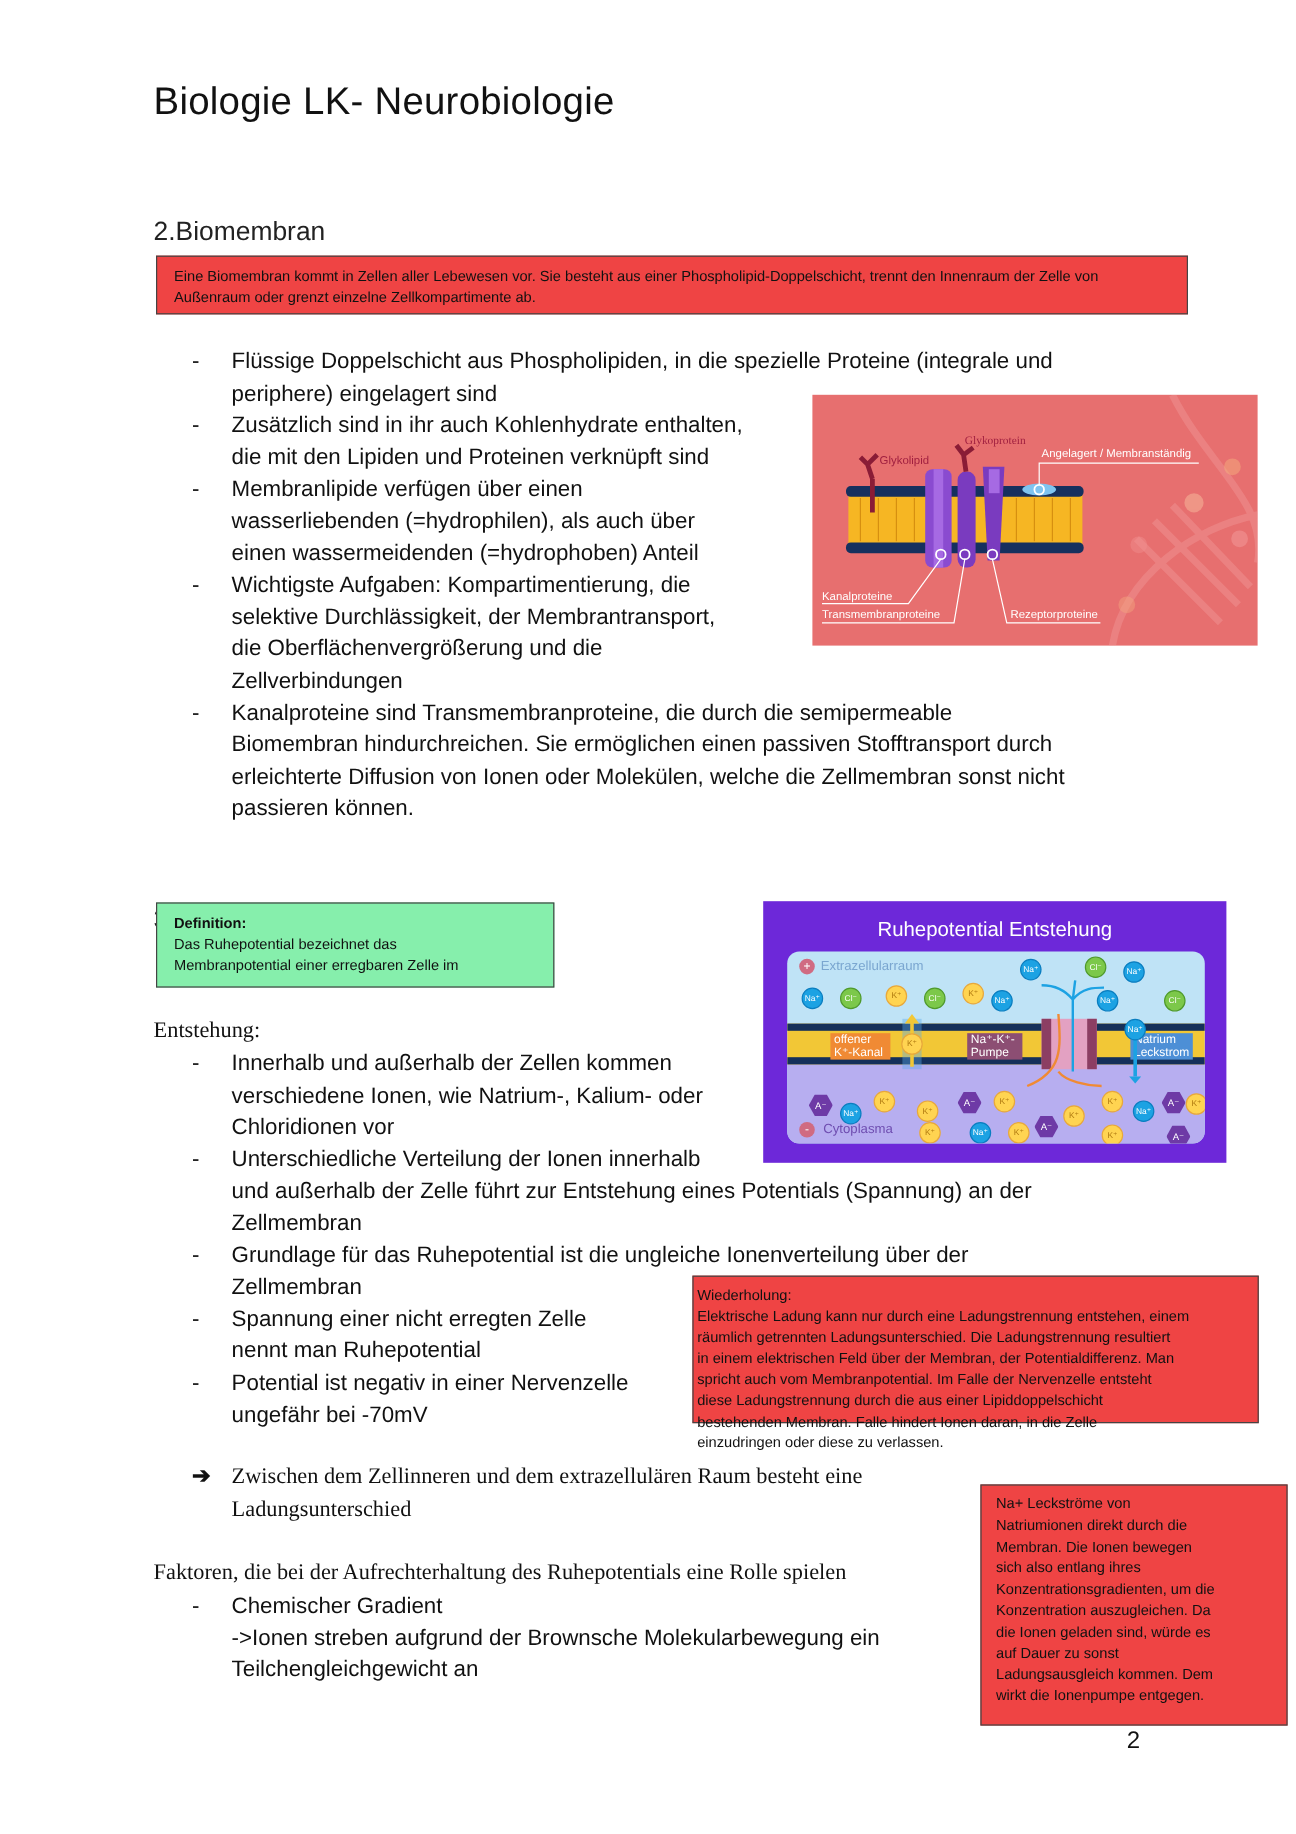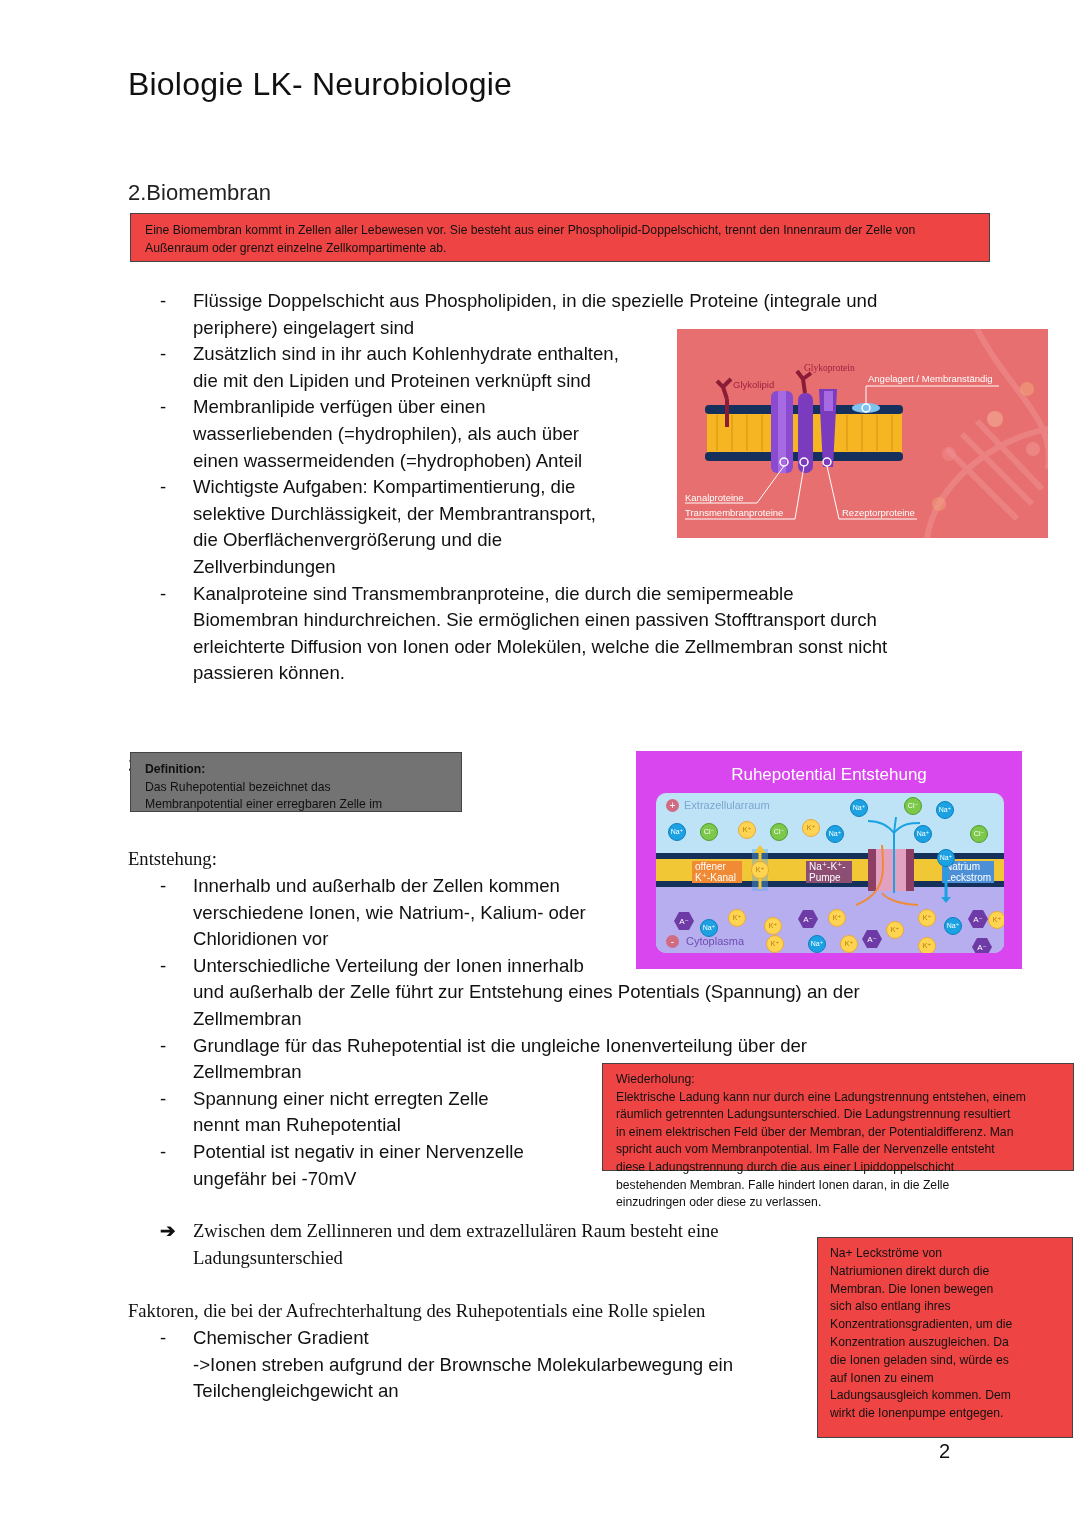--- a/index.html
+++ b/index.html
@@ -129,27 +129,27 @@
   <span class="lbl" style="left:56px; top:50px; color:#a12040;">Glykolipid</span>
   <span class="lbl" style="left:127px; top:34px; color:#a12040;font-family:Liberation Serif, serif;">Glykoprotein</span>
   <span class="lbl" style="left:191px; top:44px;">Angelagert / Membranständig</span>
   <span class="lbl" style="left:8px; top:163px;">Kanalproteine</span>
   <span class="lbl" style="left:8px; top:178px;">Transmembranproteine</span>
   <span class="lbl" style="left:165px; top:178px;">Rezeptorproteine</span>
 </div>
 
 <div class="abs h2" style="left:128px; top:733px;margin-top:20px;">3.Ruhepotential</div>
 
-<div class="abs small" style="left:130px; top:752px; width:332px; height:60px; background:#737373; border:1.3px solid #444; padding:8px 14px;">
+<div class="abs small" style="left:130px; top:752px; width:332px; height:71px; background:#86efac; border:1.3px solid #444; padding:8px 14px;">
   <div style="font-weight:700;">Definition:</div>
   <div>Das Ruhepotential bezeichnet das</div>
   <div>Membranpotential einer erregbaren Zelle im</div>
 </div>
 
-<div class="img" style="left:636px; top:751px; width:386px; height:218px; background:#d946ef;">
+<div class="img" style="left:636px; top:751px; width:386px; height:218px; background:#6d28d9;">
   <div style="position:absolute; left:0; top:14px; width:386px; text-align:center; color:#fff; font-size:17px;">Ruhepotential Entstehung</div>
   <div style="position:absolute; left:20px; top:42px; width:348px; height:160px; border-radius:10px; background:#bfe3f6; overflow:hidden;">
     <div style="position:absolute; left:0; top:86px; width:348px; height:74px; background:#b7aef0;"></div>
 
     <div style="position:absolute; left:0; top:60px; width:348px; height:34px; background:#f2c736;"></div>
     <div style="position:absolute; left:0; top:60px; width:348px; height:6px; background:#15305a;"></div>
     <div style="position:absolute; left:0; top:88px; width:348px; height:6px; background:#15305a;"></div>
     <div style="position:absolute; left:96px; top:56px; width:16px; height:42px; background:#5aa9ec; opacity:0.4;"></div>
     <div style="position:absolute; left:212px; top:56px; width:46px; height:42px; background:#e3a1c2;"></div>
     <div style="position:absolute; left:212px; top:56px; width:8px; height:42px; background:#8c3e63;"></div>
@@ -241,21 +241,21 @@
     <div>Spannung einer nicht erregten Zelle</div>
     <div>nennt man Ruhepotential</div>
   </div>
   <div class="bullet">
     <span class="dash">-</span>
     <div>Potential ist negativ in einer Nervenzelle</div>
     <div>ungefähr bei -70mV</div>
   </div>
 </div>
 
-<div class="abs box small" style="left:602px; top:1063px; width:472px; height:108px; padding:7px 13px; font-size:12.2px; line-height:17.6px;">
+<div class="abs box small" style="left:577px; top:1063px; width:472px; height:123px; padding:7px 3px; font-size:12.2px; line-height:17.6px;">
   <div>Wiederholung:</div>
   <div>Elektrische Ladung kann nur durch eine Ladungstrennung entstehen, einem</div>
   <div>räumlich getrennten Ladungsunterschied. Die Ladungstrennung resultiert</div>
   <div>in einem elektrischen Feld über der Membran, der Potentialdifferenz. Man</div>
   <div>spricht auch vom Membranpotential. Im Falle der Nervenzelle entsteht</div>
   <div>diese Ladungstrennung durch die aus einer Lipiddoppelschicht</div>
   <div>bestehenden Membran. Falle hindert Ionen daran, in die Zelle</div>
   <div>einzudringen oder diese zu verlassen.</div>
 </div>
 
@@ -276,18 +276,18 @@
 </div>
 
 <div class="abs box small" style="left:817px; top:1237px; width:256px; height:201px; padding:7px 12px; font-size:12.2px; line-height:17.8px;">
   <div>Na+ Leckströme von</div>
   <div>Natriumionen direkt durch die</div>
   <div>Membran. Die Ionen bewegen</div>
   <div>sich also entlang ihres</div>
   <div>Konzentrationsgradienten, um die</div>
   <div>Konzentration auszugleichen. Da</div>
   <div>die Ionen geladen sind, würde es</div>
-  <div>auf Ionen zu einem</div>
+  <div>auf Dauer zu sonst</div>
   <div>Ladungsausgleich kommen. Dem</div>
   <div>wirkt die Ionenpumpe entgegen.</div>
 </div>
 
 <div class="abs" style="left:939px; top:1440px; font-size:20px; color:#111;">2</div>
 
 </body></html>

